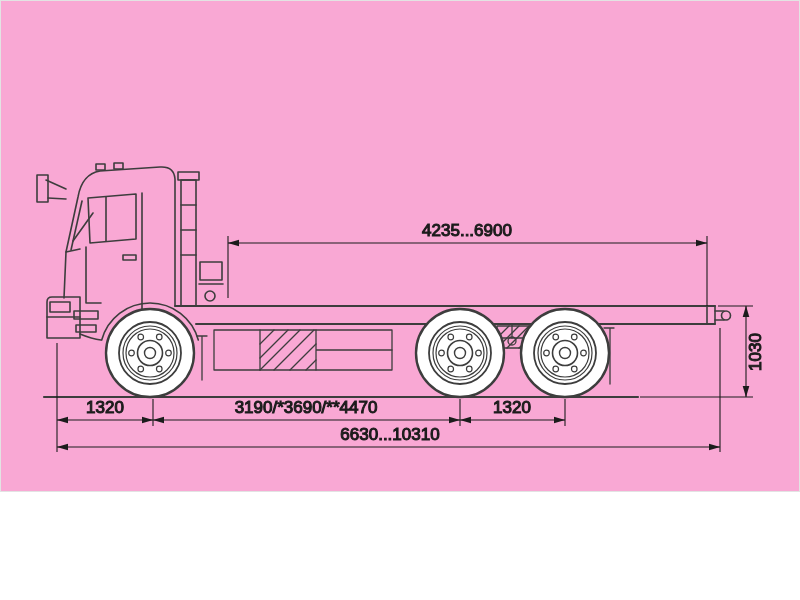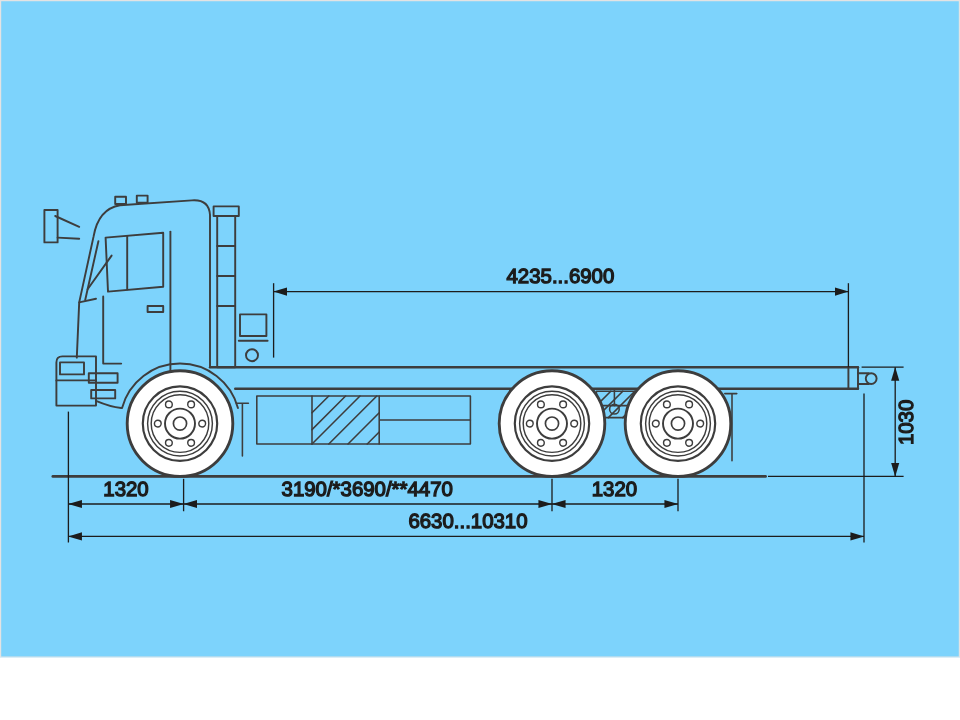--- a/index.html
+++ b/index.html
@@ -1,19 +1,19 @@
 <!DOCTYPE html>
 <html><head>
 <meta charset="utf-8">
 <style>
   html,body{margin:0;padding:0;background:#ffffff;}
   .canvas{
     position:relative;
-    width:800px;height:548px;
-    background:#7dd3fc;
+    width:800px;height:492px;
+    background:#f9a8d4;
     box-shadow:inset 0 0 0 1px #e3e3e3;
     overflow:hidden;
     font-family:"Liberation Sans",sans-serif;
   }
   svg{display:block;}
   .dim-text{
     font-family:"Liberation Sans",sans-serif;
     font-size:17px;
     fill:#1c1c1c;
   }

